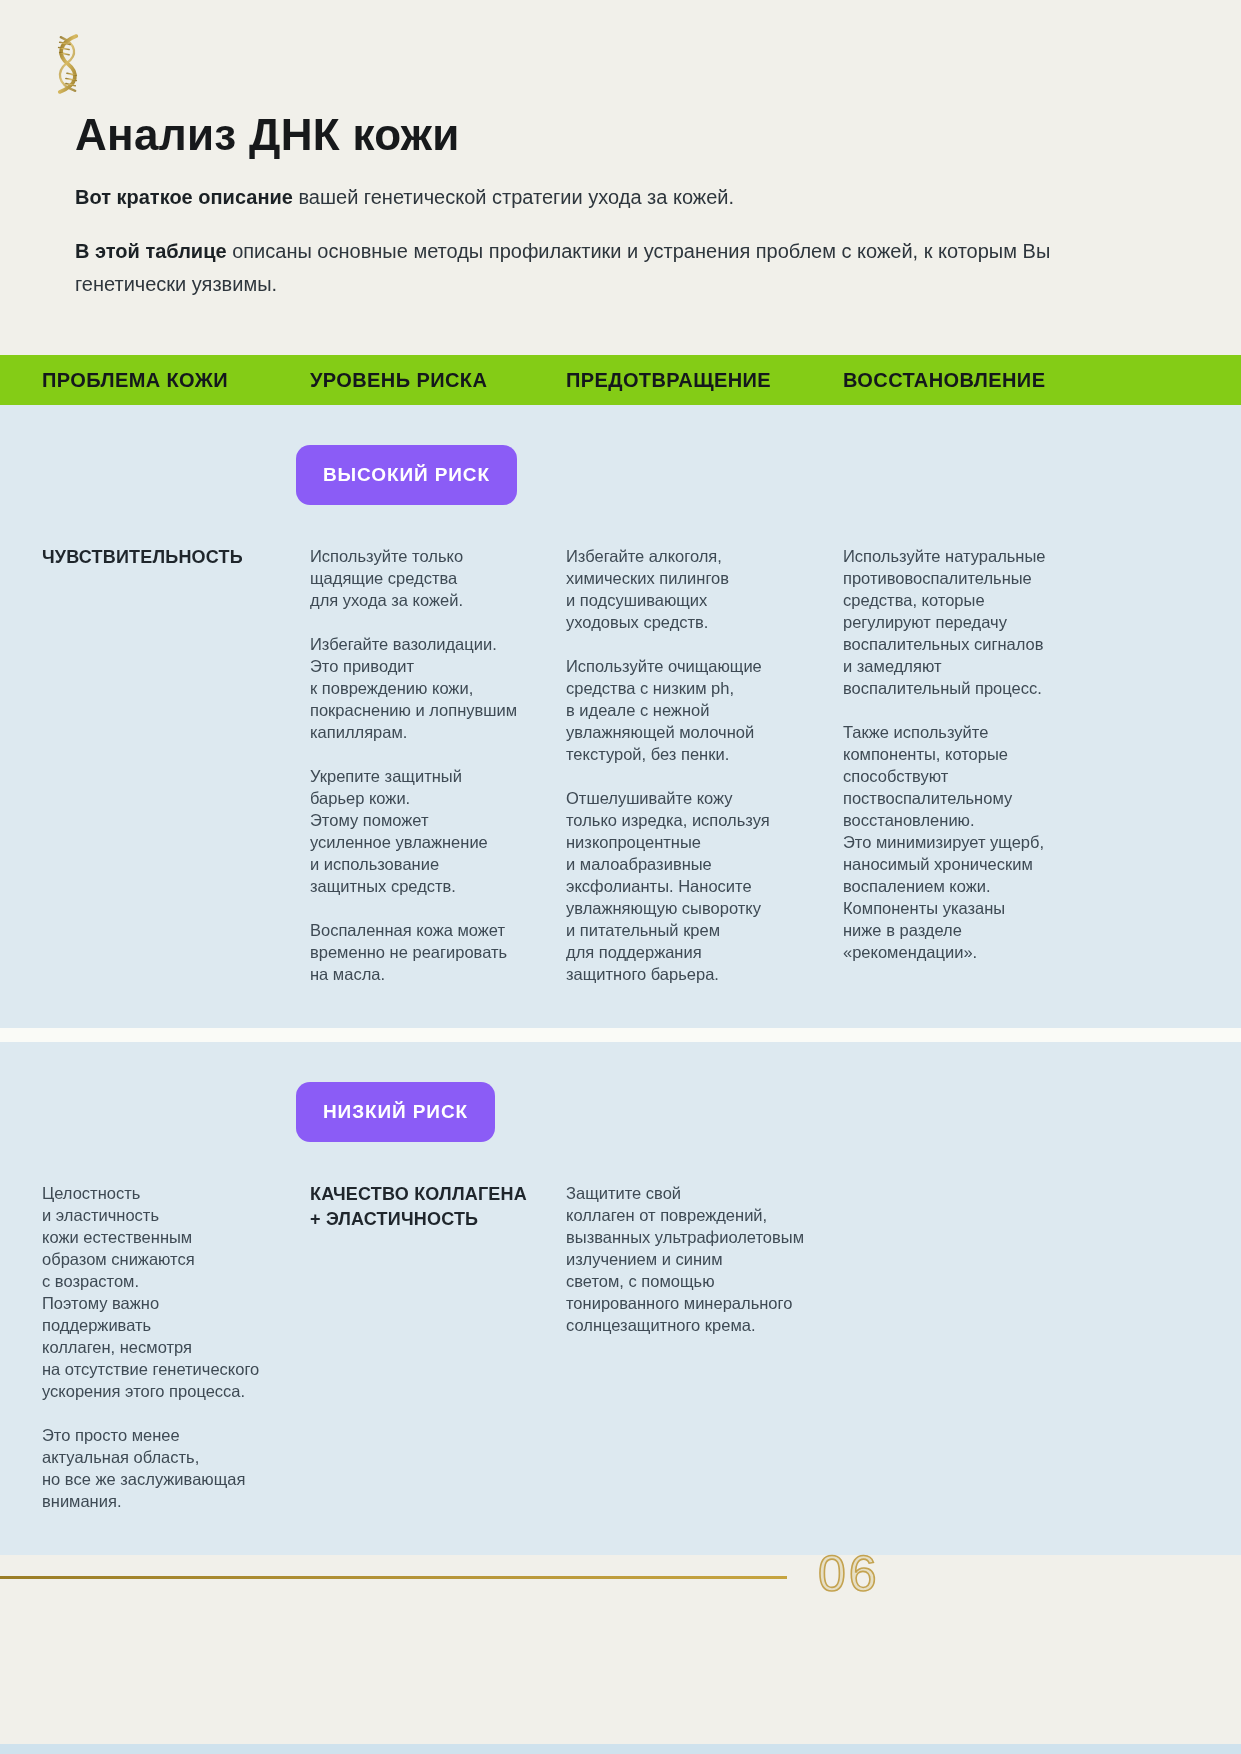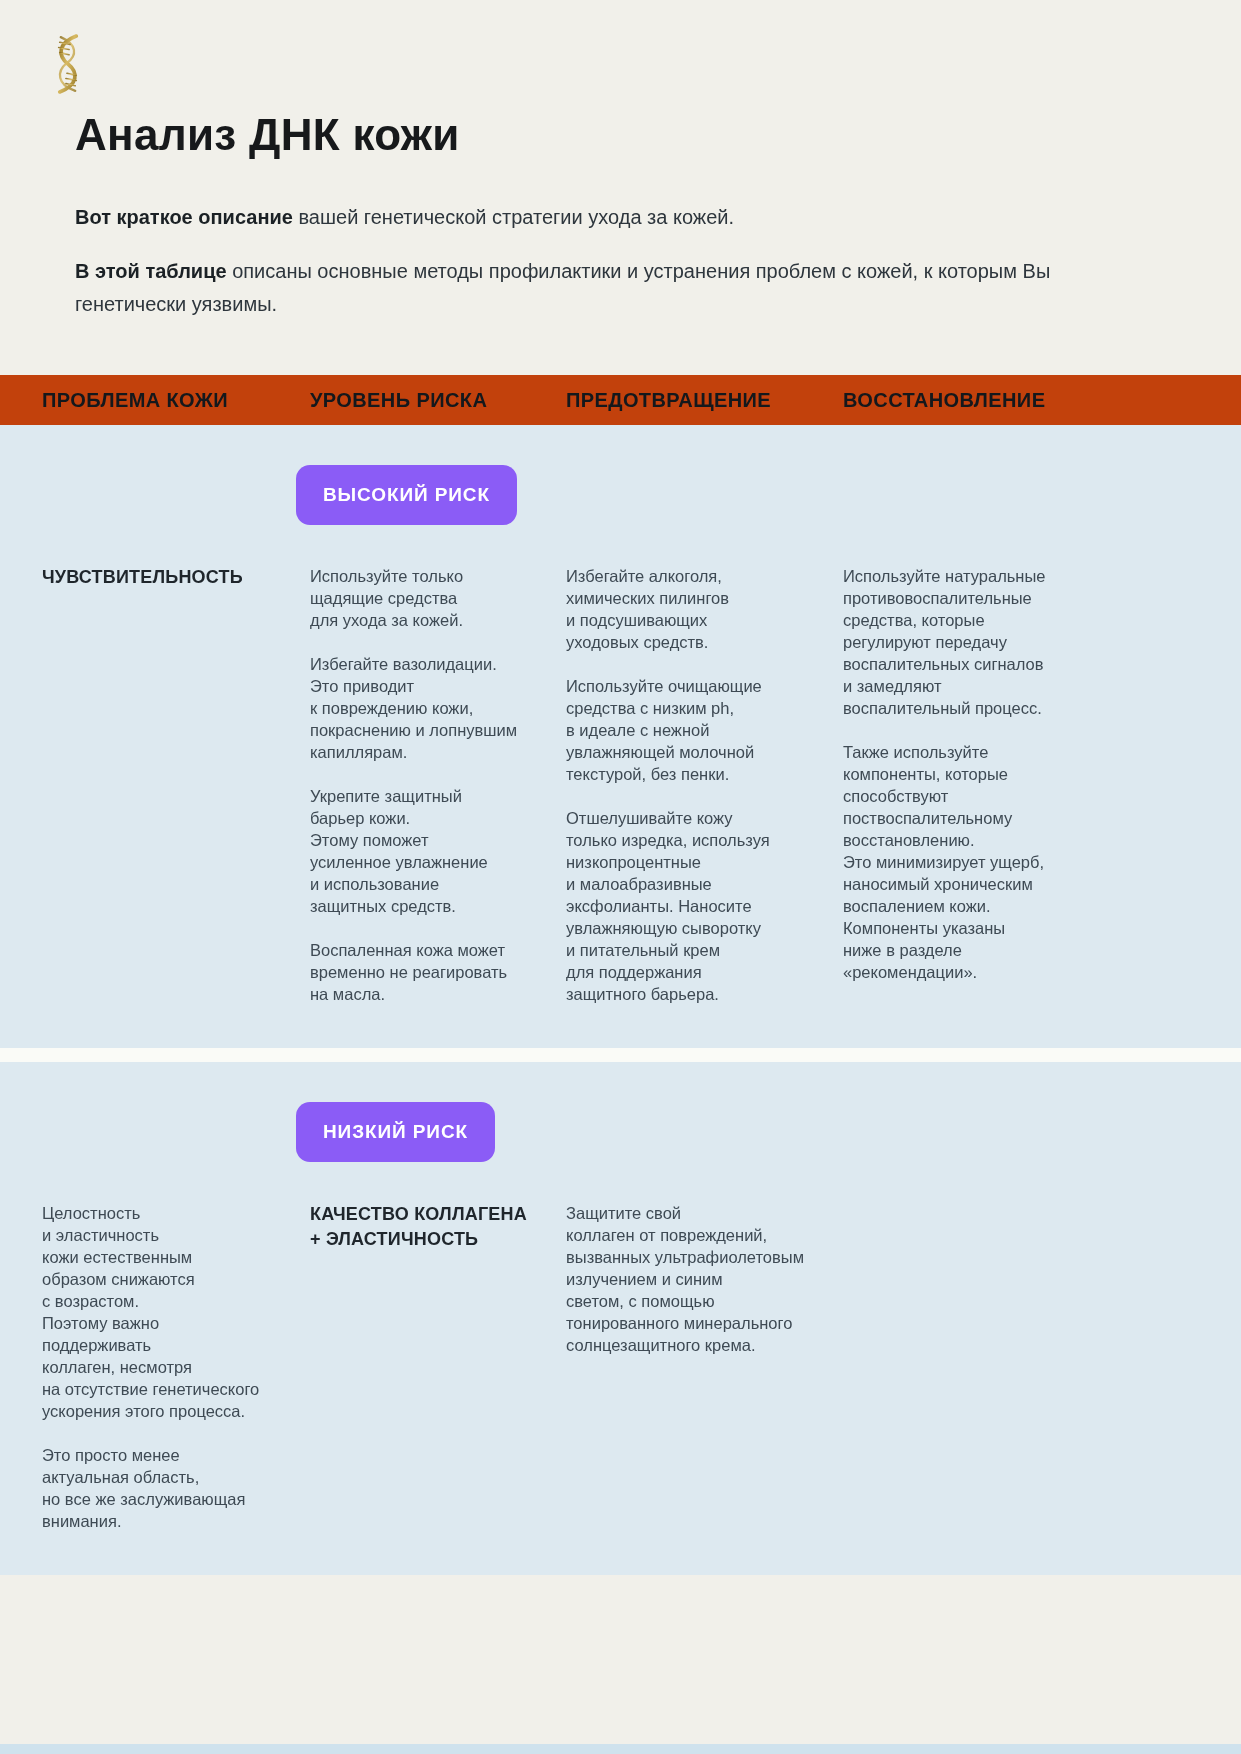--- a/index.html
+++ b/index.html
@@ -11,29 +11,29 @@
   .content-top { padding:33px 75px 0 75px; }
   .logo { width:46px; height:62px; margin-left:-30px; }
   .title {
     font-size:44px; font-weight:800; color:#17191b;
     letter-spacing:0.3px; margin:12px 0 0 0; line-height:48px;
   }
   .subtitle {
     font-size:30px; font-weight:800; color:#17191b;
     margin:14px 0 0 0; line-height:34px;
   }
-  .intro { margin-top:42px; }
+  .intro { margin-top:22px; }
   .intro p {
     font-size:20px; color:#2e363d; line-height:33px;
     margin:0 0 21px 0; max-width:1005px;
   }
   .intro b { font-weight:800; color:#1b2125; }
 
   .thead {
-    margin-top:54px; height:50px; background:#c2410c;
+    margin-top:54px; height:50px; background:#84cc16;
     display:grid; grid-template-columns:268px 256px 277px 1fr;
     padding:0 80px 0 42px; align-items:center;
   }
   .thead-cell {
     font-size:20px; font-weight:800; color:#14181c; letter-spacing:0.4px;
   }
 
   .section { background:#dde9f0; box-sizing:border-box; padding:40px 80px 0 42px; }
   .section.first  { height:623px; }
   .section.second { height:513px; }
@@ -209,15 +209,19 @@
 коллаген от повреждений,
 вызванных ультрафиолетовым
 излучением и синим
 светом, с помощью
 тонированного минерального
 солнцезащитного крема.</div>
       <div class="cell"></div>
     </div>
   </div>
 
+  <div class="footer">
+    <div class="gold-line"></div>
+    <div class="page-num">06</div>
+  </div>
 
   <div class="bottom-strip"></div>
 </div>
 
 </body></html>

